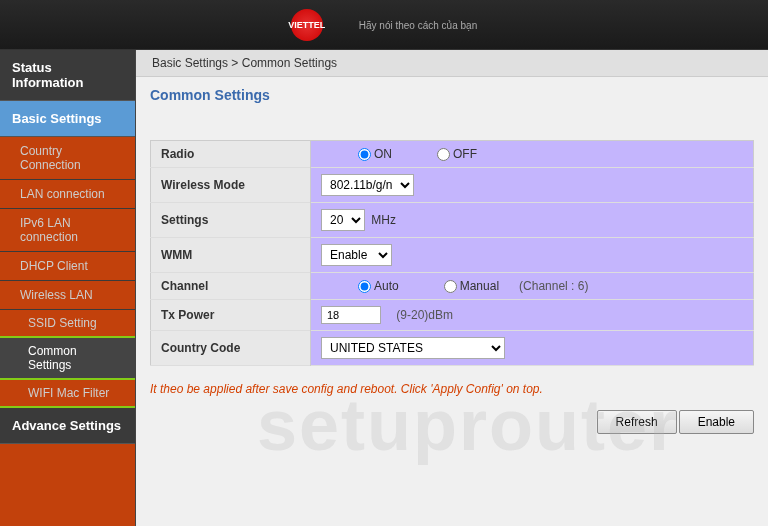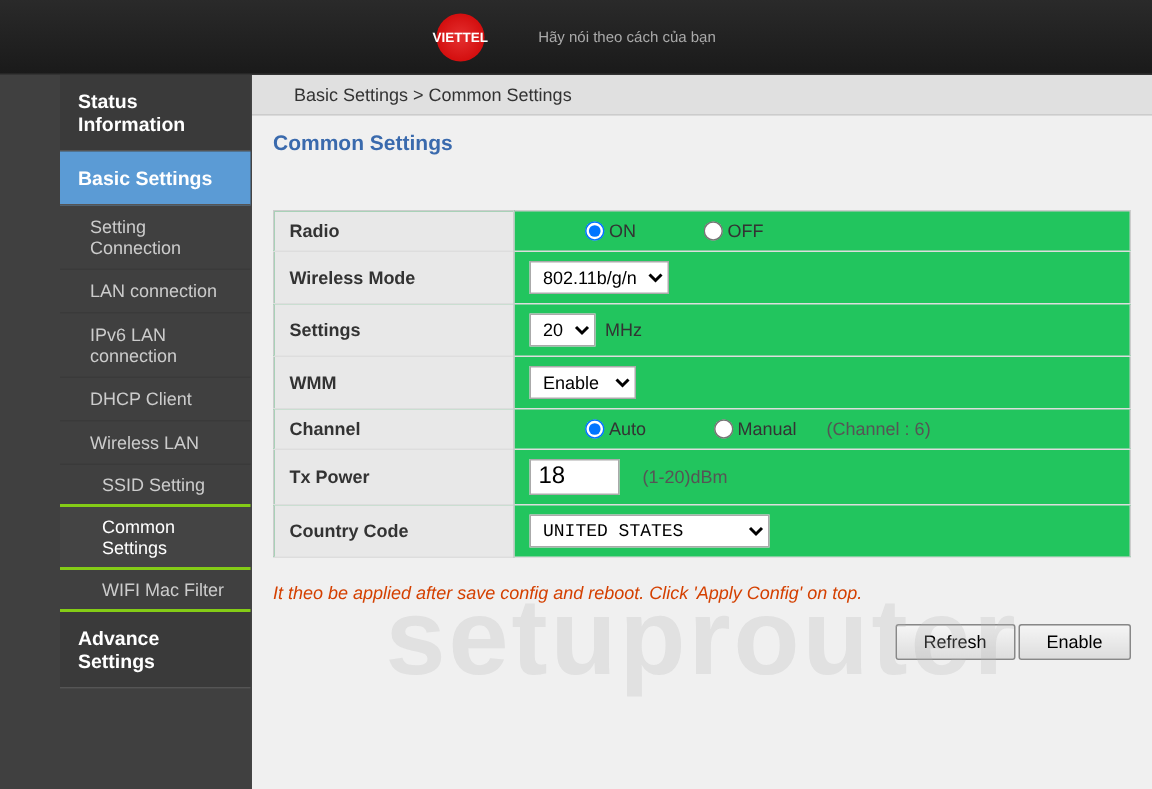--- a/index.html
+++ b/index.html
@@ -39,25 +39,24 @@
     }
 
     
     #layout {
       display: flex;
       height: 476px;
     }
 
     
     #sidebar {
-      width: 168px;
-      background: #404040;
+      width: 136px;
+      background: #c2410c;
       border-right: 1px solid #444;
       flex-shrink: 0;
-      padding-left: 40px;
     }
     .sidebar-section-header {
       color: #fff;
       background: #3a3a3a;
       padding: 10px 12px;
       font-size: 13px;
       font-weight: bold;
       cursor: pointer;
       border-bottom: 1px solid #555;
     }
@@ -85,39 +84,39 @@
     }
 
     
     #main {
       flex: 1;
       background: #f0f0f0;
       overflow-y: auto;
     }
     .breadcrumb {
       background: #e0e0e0;
-      padding: 6px 28px;
+      padding: 6px 16px;
       font-size: 12px;
       color: #333;
       border-bottom: 1px solid #ccc;
     }
     .content-area {
       padding: 10px 14px;
     }
     .section-title {
       color: #3a6aad;
       font-size: 14px;
       font-weight: bold;
       margin-bottom: 10px;
       padding-bottom: 4px;
     }
     .settings-table {
       width: 100%;
       border-collapse: collapse;
-      background: #22c55e;
+      background: #c4b5fd;
       border: 1px solid #ccc;
       margin-top: 33px;
     }
     .settings-table tr {
       border-bottom: 1px solid #ddd;
     }
     .settings-table td {
       padding: 6px 10px;
       vertical-align: middle;
     }
@@ -140,20 +139,21 @@
       background: white;
       cursor: pointer;
     }
     .radio-group {
       display: flex;
       align-items: center;
       gap: 8px;
     }
     .radio-group label {
       display: flex;
+      align-items: center;
       gap: 3px;
       font-weight: normal;
       cursor: pointer;
       padding-left: 37px;
     }
     .mhz-label {
       margin-left: 3px;
       font-size: 12px;
       color: #333;
     }
@@ -208,21 +208,21 @@
     .watermark-text {
       font-size: 72px;
       color: rgba(180,180,180,0.25);
       font-family: Arial, sans-serif;
       font-weight: bold;
       letter-spacing: 2px;
     }
 
     input[type="text"].field-input {
       padding: 2px 5px;
-      font-size: 16px;
+      font-size: 11px;
       border: 1px solid #aaa;
       width: 60px;
     }
   </style>
 </head>
 <body>
 
 <div id="header">
   <div class="logo-area">
     <div class="logo-circle">
@@ -235,21 +235,21 @@
 <div id="layout">
 
   <div id="sidebar">
     <div class="sidebar-section-header">
       <span>Status Information</span>
     </div>
     <div class="sidebar-section-header sidebar-active">
       <span>Basic Settings</span>
     </div>
     <div class="sidebar-item">
-      <span>Setting Connection</span>
+      <span>Country Connection</span>
     </div>
     <div class="sidebar-item">
       <span>LAN connection</span>
     </div>
     <div class="sidebar-item">
       <span>IPv6 LAN connection</span>
     </div>
     <div class="sidebar-item">
       <span>DHCP Client</span>
     </div>
@@ -337,29 +337,29 @@
               </label>
               <span class="channel-info">(Channel : 6)</span>
             </div>
           </td>
         </tr>
 
         <tr>
           <td>Tx Power</td>
           <td>
             <input type="text" class="field-input" value="18" style="">
-            <span class="tx-info">(1-20)dBm</span>
+            <span class="tx-info">(9-20)dBm</span>
           </td>
         </tr>
 
 
         <tr>
           <td>Country Code</td>
           <td>
-            <select class="field-select" style="width:160px;font-family:Liberation Mono, monospace;">
+            <select class="field-select" style="width:184px;">
               <option>UNITED STATES</option>
               <option>VIETNAM</option>
             </select>
           </td>
         </tr>
       </tbody>
         </table>
 
       <div class="notice-text">It theo be applied after save config and reboot. Click 'Apply Config' on top.</div>
 

